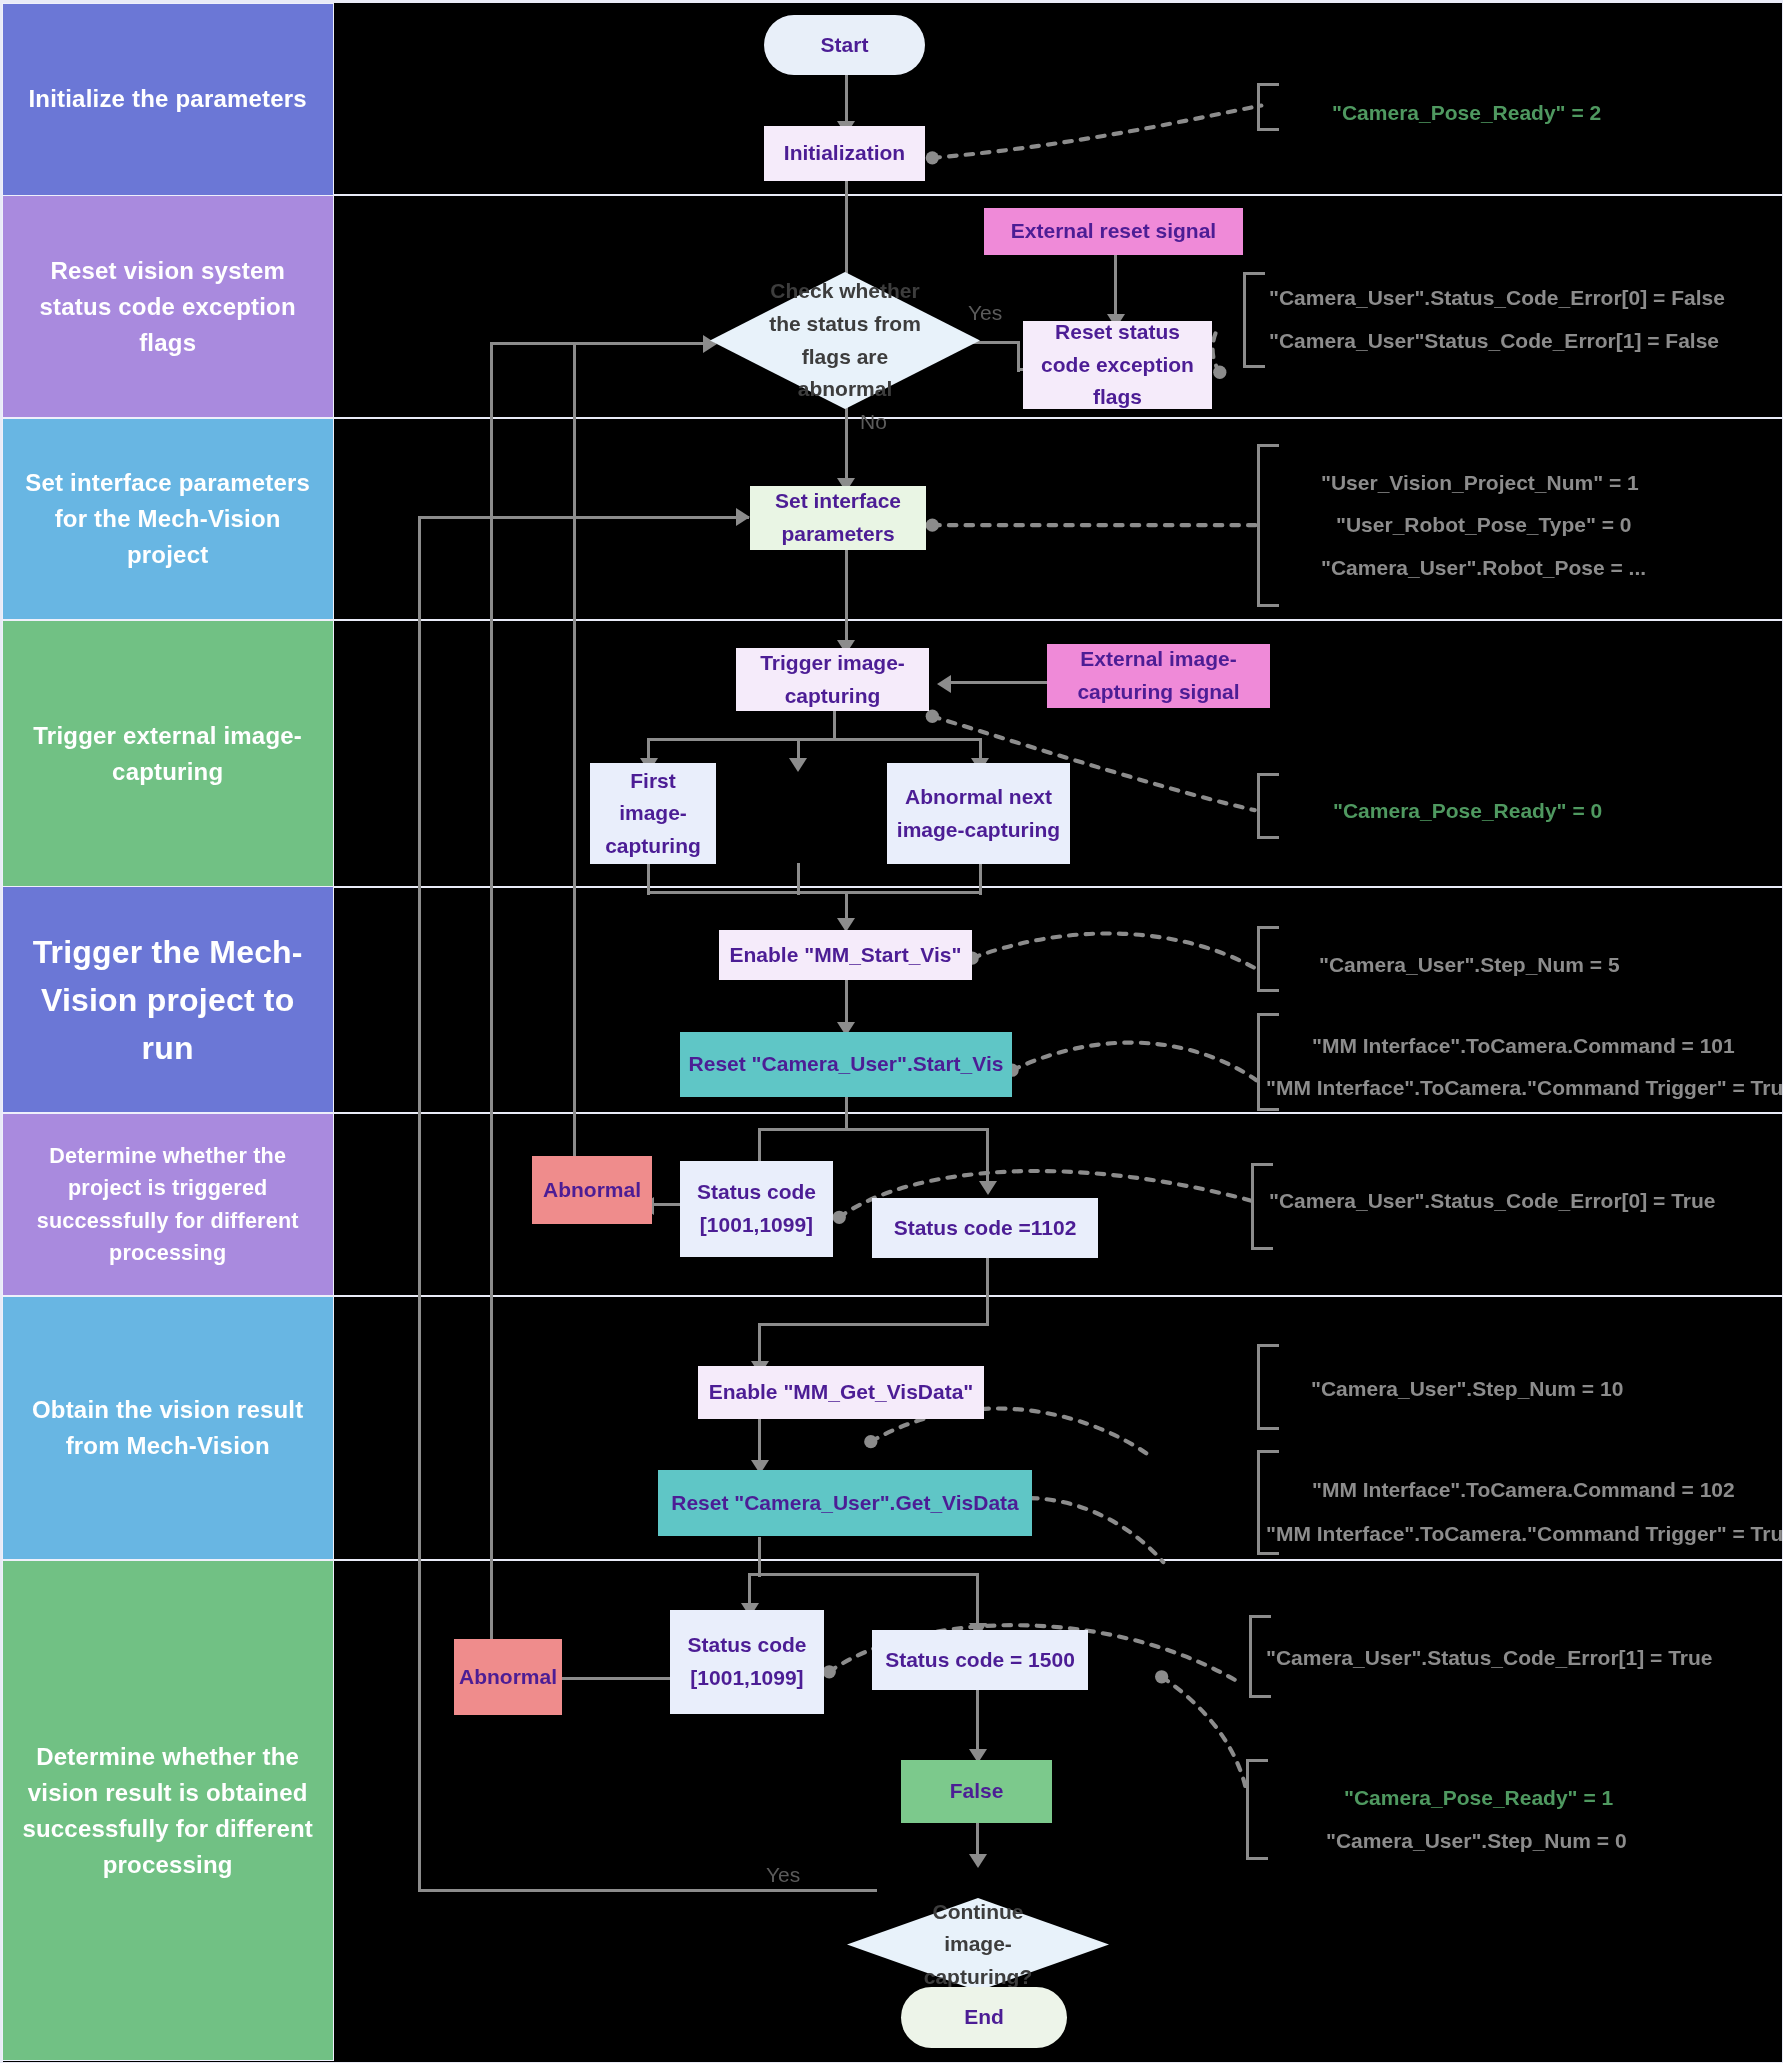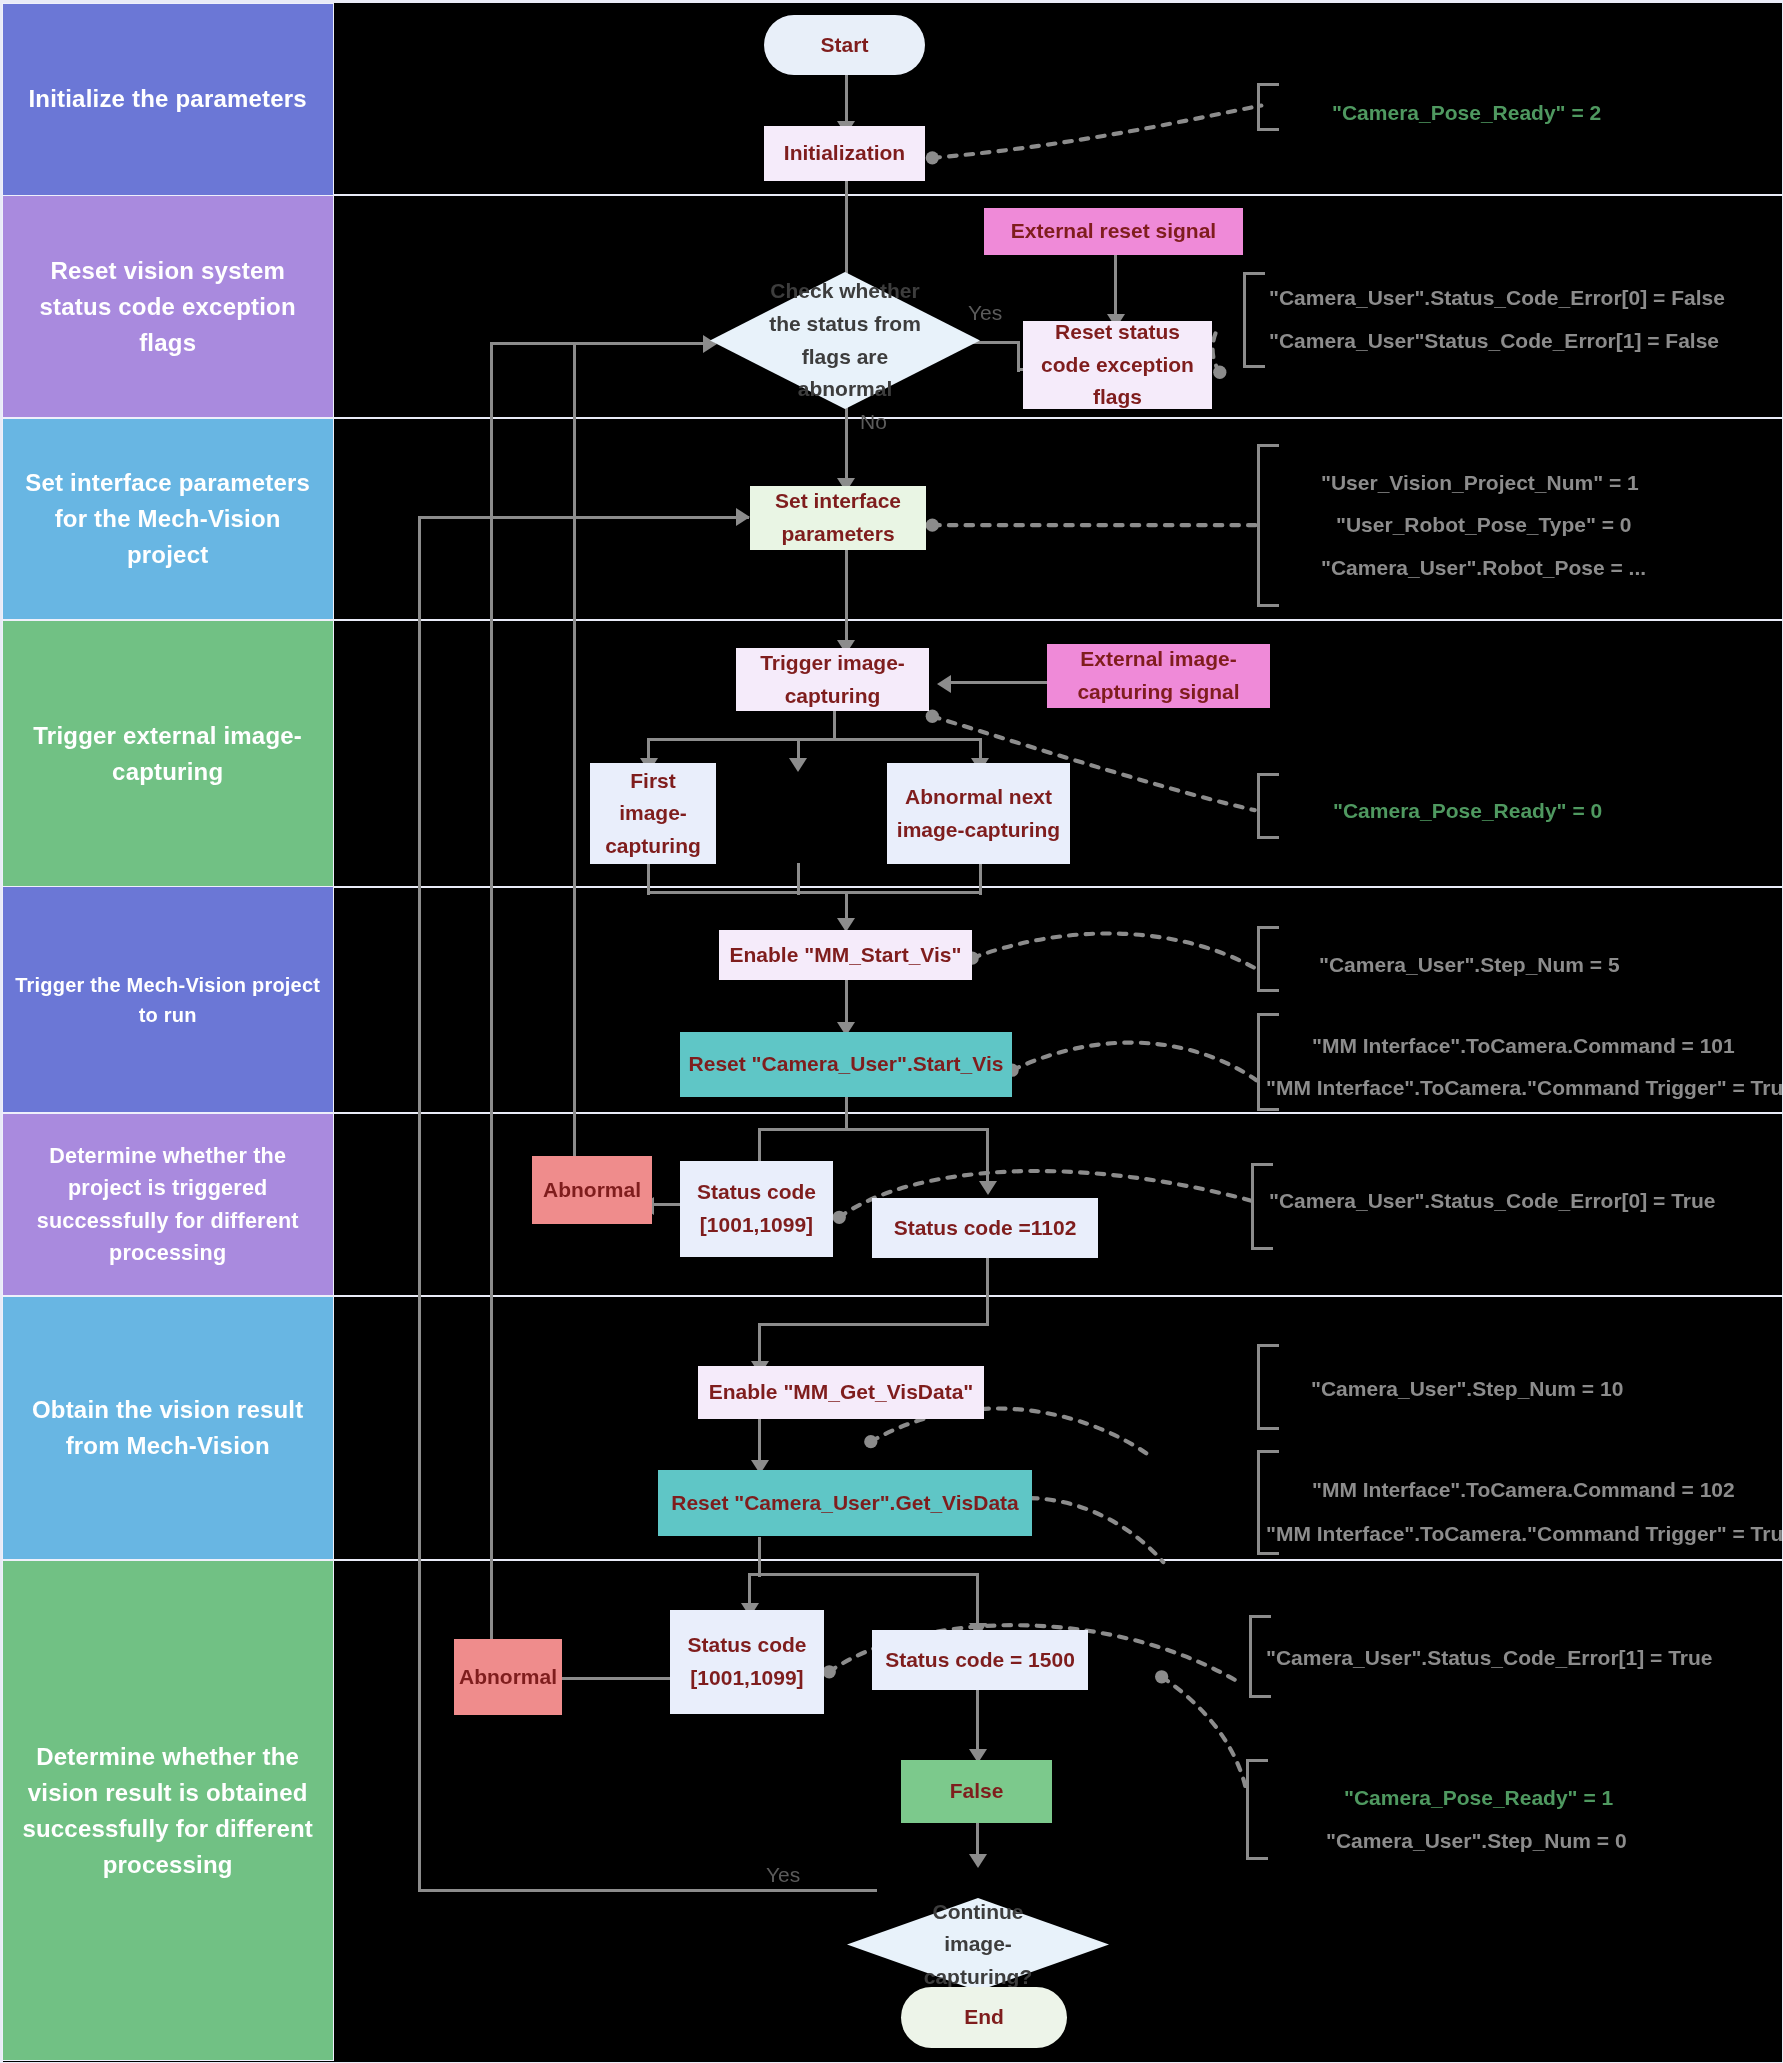--- a/index.html
+++ b/index.html
@@ -52,21 +52,21 @@
   .frame-right { right: 0; }
 
   
   .node {
     position: absolute;
     display: flex;
     align-items: center;
     justify-content: center;
     text-align: center;
     font-weight: bold;
-    color: #7f1d1d;
+    color: #4c1d95;
     line-height: 1.55;
     padding: 1.7px 5px;
     z-index: 5;
   }
   .n-terminal { background: #e8eff9; border-radius: 38px; font-size: 21px; }
   .n-end      { background: #edf4e9; border-radius: 38px; font-size: 21px; }
   .n-process  { background: #f5ebfa; font-size: 21px; }
   .n-decision {
     background: transparent;
     font-size: 21px;
@@ -143,21 +143,21 @@
   <div class="frame-right"></div>
 
   <div class="band-label" style="top:2.5px;height:193px;background:#6b77d6;font-size:24px;">Initialize the parameters</div>
 
   <div class="band-label" style="top:195px;height:223px;background:#a98ade;font-size:24px;">Reset vision system status code exception flags</div>
 
   <div class="band-label" style="top:418px;height:202px;background:#68b6e3;font-size:24px;">Set interface parameters for the Mech-Vision project</div>
 
   <div class="band-label" style="top:620px;height:267px;background:#71c184;font-size:24px;">Trigger external image-capturing</div>
 
-  <div class="band-label" style="top:886px;height:227px;background:#6b77d6;font-size:20px;">Trigger the Mech-Vision project to run</div>
+  <div class="band-label" style="top:886px;height:227px;background:#6b77d6;font-size:32px;">Trigger the Mech-Vision project to run</div>
 
   <div class="band-label" style="top:1113px;height:183px;background:#a98ade;font-size:21.6px;">Determine whether the project is triggered successfully for different processing</div>
 
   <div class="band-label" style="top:1296px;height:264px;background:#68b6e3;font-size:24px;">Obtain the vision result from Mech-Vision</div>
 
   <div class="band-label" style="top:1560px;height:501px;background:#71c184;font-size:24px;">Determine whether the vision result is obtained successfully for different processing</div>
 
   <div class="band-sep" style="top:194px;"></div>
   <div class="band-sep" style="top:417px;"></div>
   <div class="band-sep" style="top:619px;"></div>

